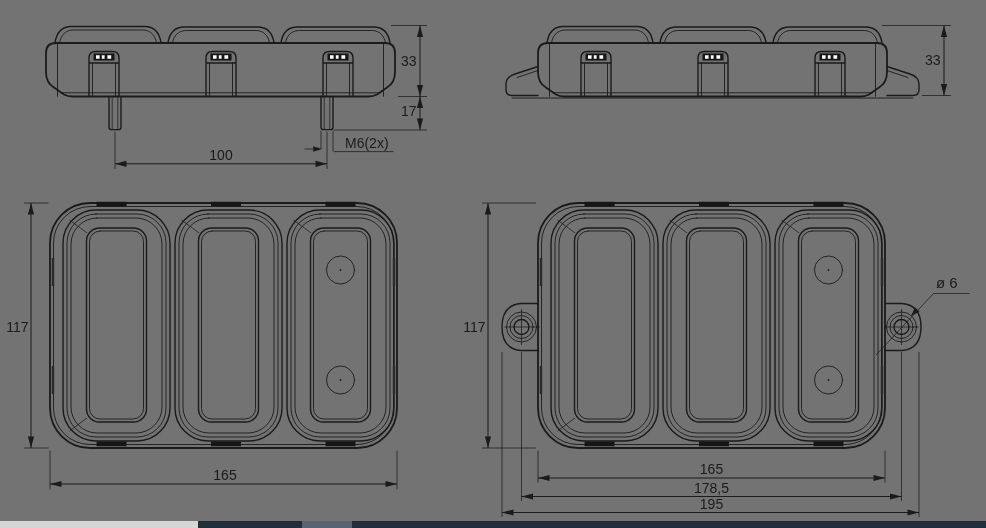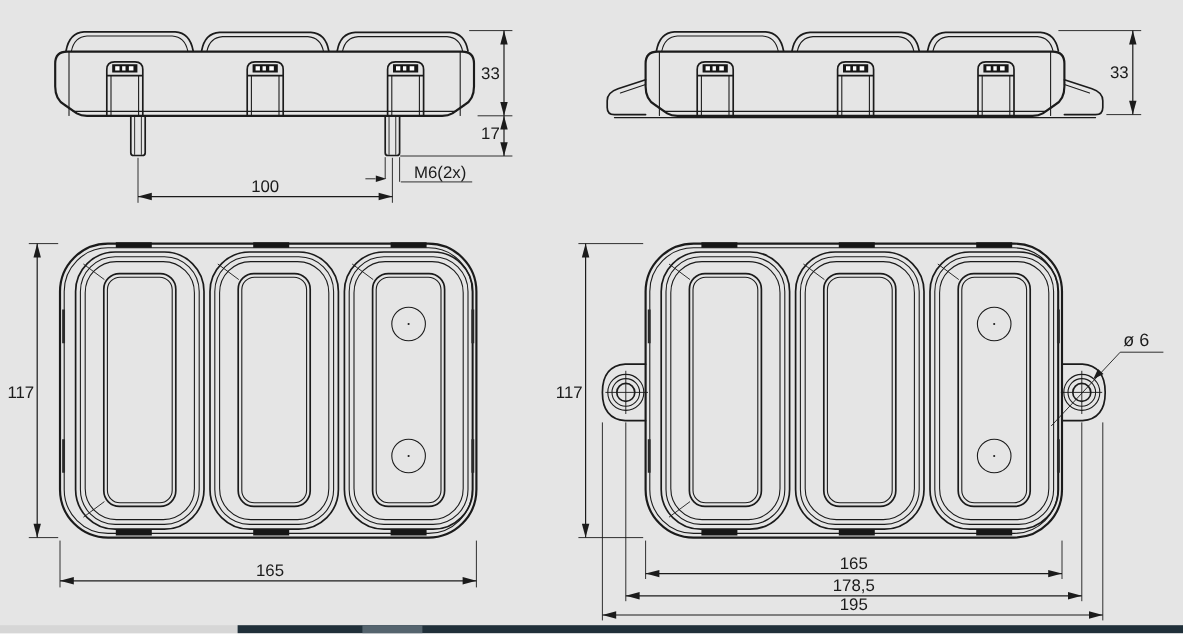--- a/index.html
+++ b/index.html
@@ -1,16 +1,16 @@
 <!DOCTYPE html>
 <html><head>
 <meta charset="utf-8">
 <style>
   html,body{margin:0;padding:0;background:#fff;}
-  .canvas{position:relative;width:986px;height:528px;background:#e5e5e5;overflow:hidden;
+  .canvas{position:relative;width:986px;height:528px;background:#737373;overflow:hidden;
           font-family:"Liberation Sans",sans-serif;text-decoration:underline;}
   svg{position:absolute;left:0;top:0;}
   
   .ln-heavy{fill:none;stroke:#1b1b1b;stroke-width:1.8;stroke-linejoin:round;stroke-linecap:round;}
   .ln-mid{fill:none;stroke:#1b1b1b;stroke-width:1.4;stroke-linejoin:round;stroke-linecap:round;}
   .ln-thin{fill:none;stroke:#1b1b1b;stroke-width:0.9;stroke-linejoin:round;stroke-linecap:round;}
   .ln-hair{fill:none;stroke:#1b1b1b;stroke-width:0.75;}
   .dimline{fill:none;stroke:#1b1b1b;stroke-width:1;marker-start:url(#arr);marker-end:url(#arr);}
   .extline{fill:none;stroke:#1b1b1b;stroke-width:0.75;}
   text.dim{font-family:"Liberation Sans",sans-serif;font-size:14px;fill:#1b1b1b;}

